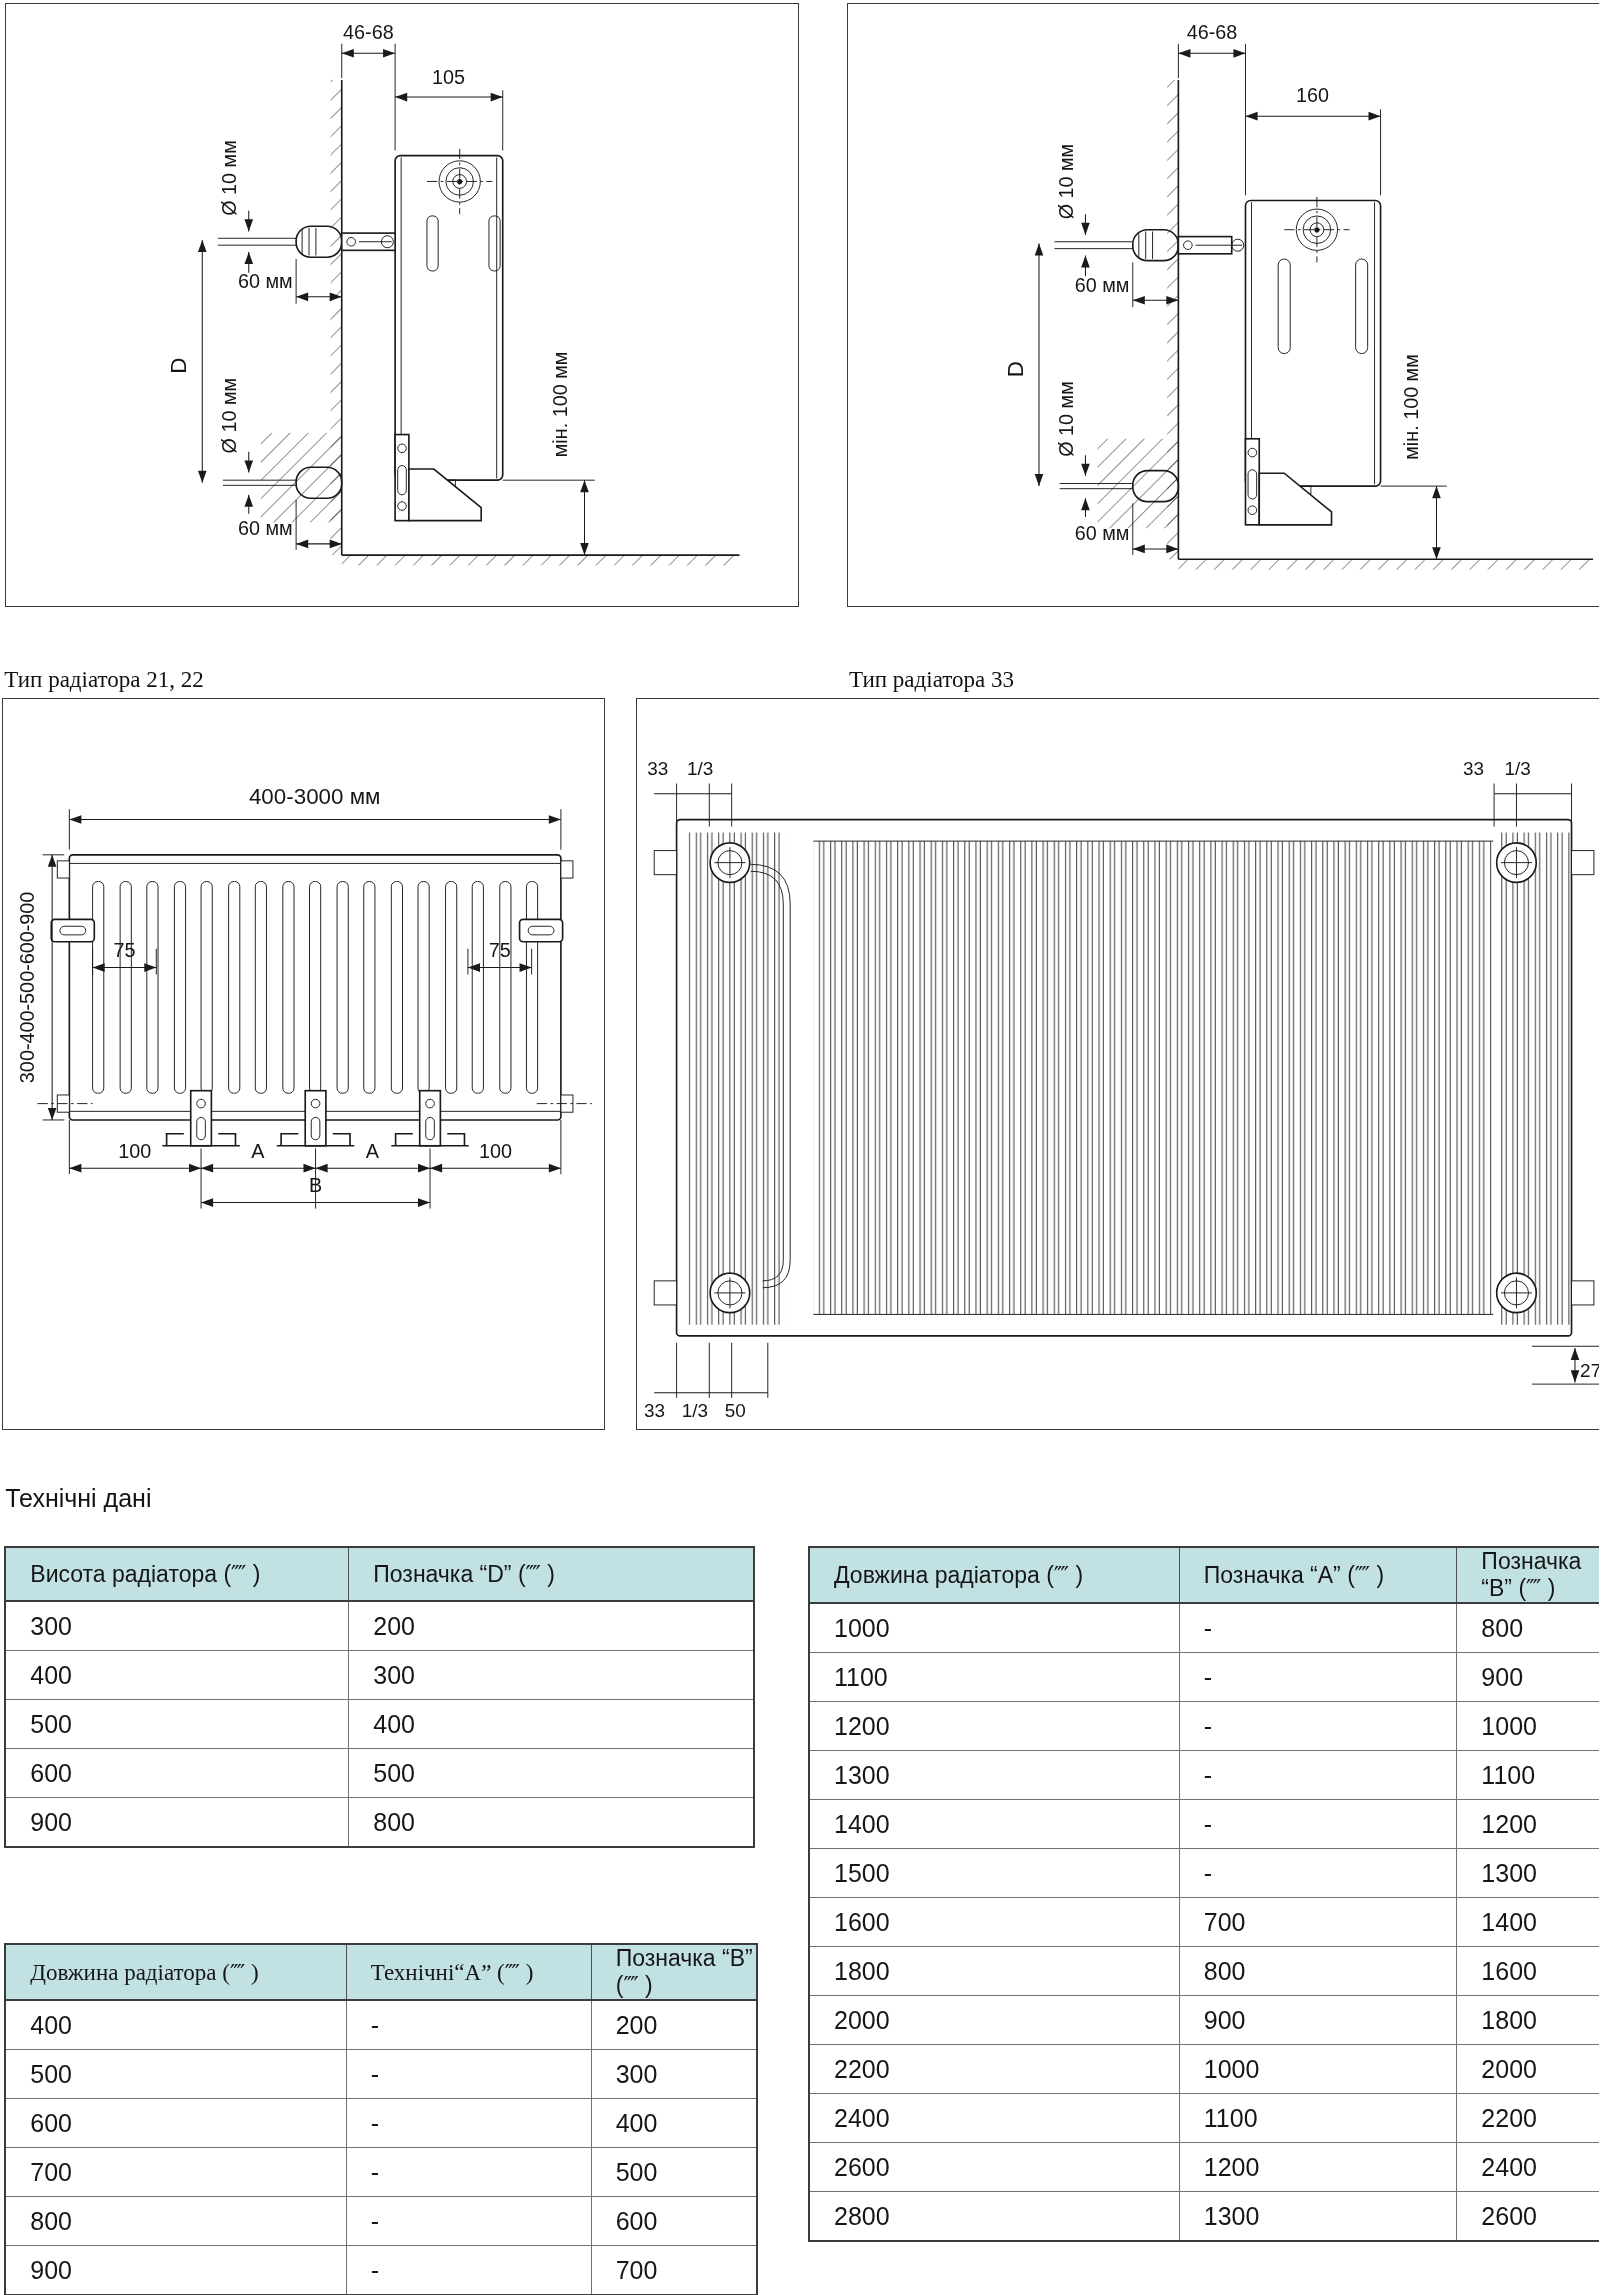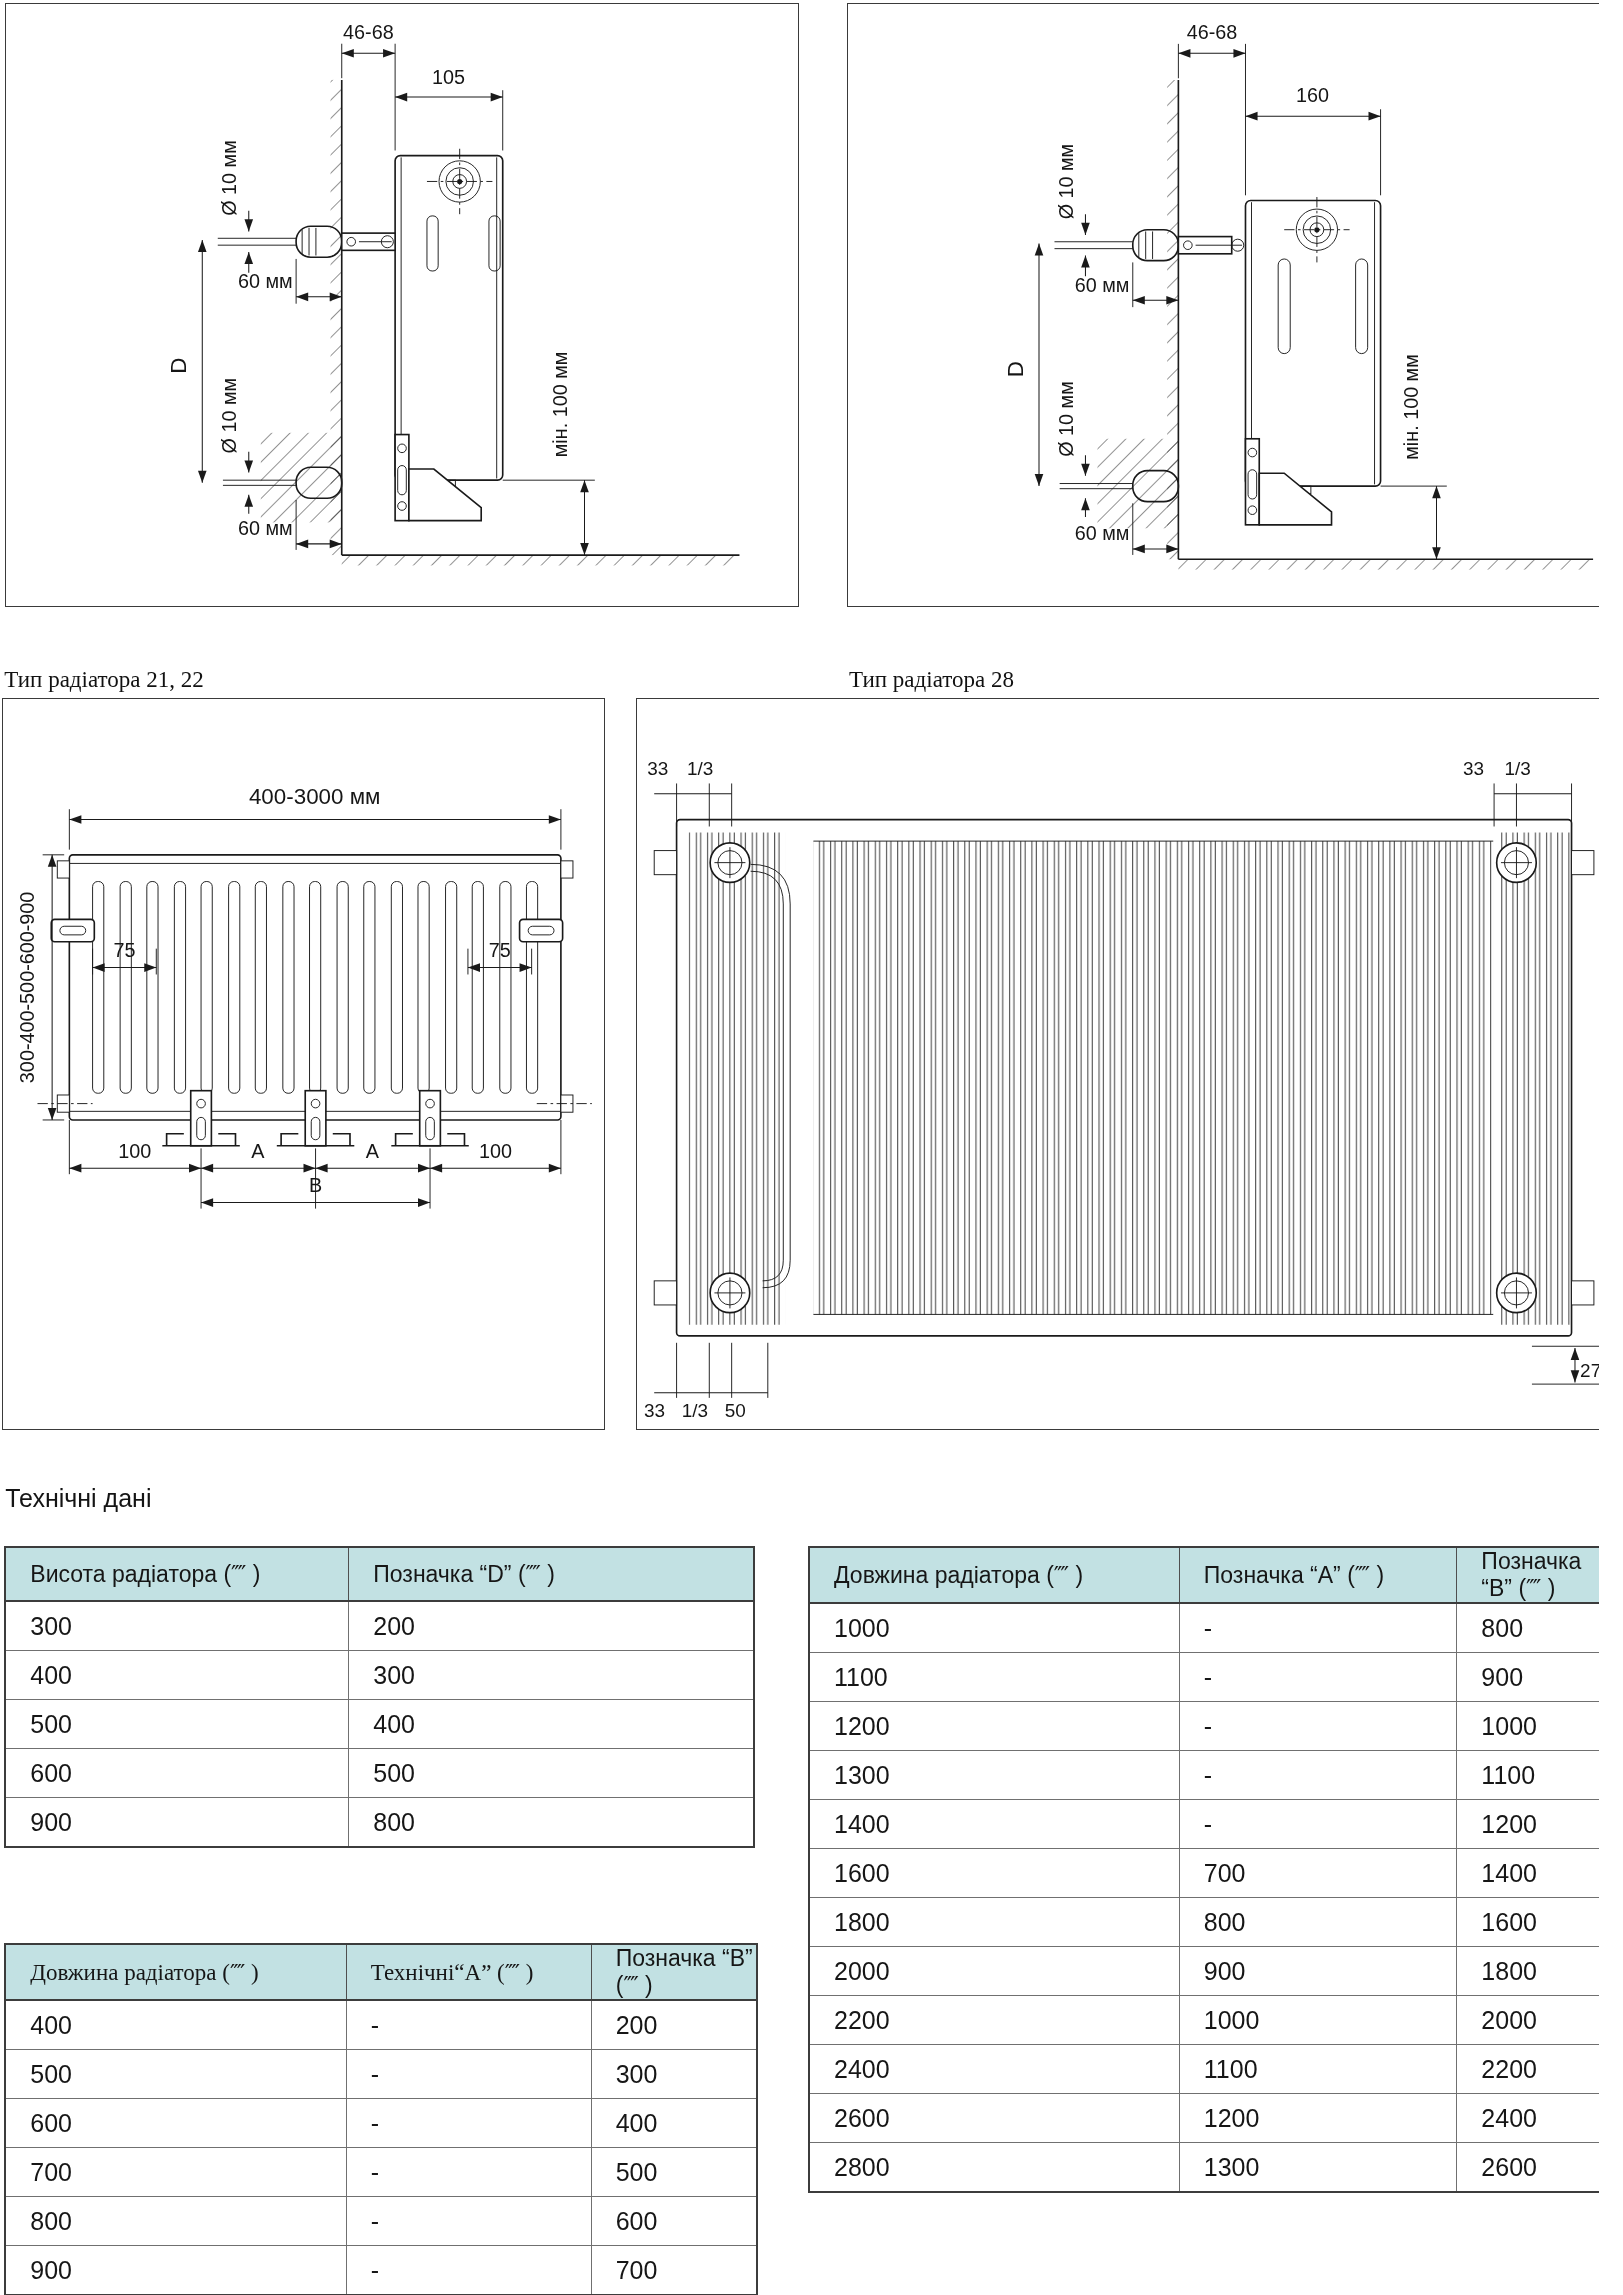--- a/index.html
+++ b/index.html
@@ -248,21 +248,21 @@
         <text x="327" y="623" text-anchor="end">60 мм</text>
 
         <line class="thin" x1="619" y1="560" x2="696" y2="560"></line>
         <line class="dim" x1="684" y1="560" x2="684" y2="645" marker-start="url(#ar2)" marker-end="url(#ar2)"></line>
         <text x="663" y="468" text-anchor="middle" transform="rotate(-90 663 468)">мін. 100 мм</text>
       </g>
     </svg>
   </section>
 
   <div class="caption" id="caption1">Тип радіатора 21, 22</div>
-  <div class="caption" id="caption2">Тип радіатора 28</div>
+  <div class="caption" id="caption2">Тип радіатора 33</div>
 
   <section class="panel" id="panel3">
     <svg viewBox="0 0 698 848">
       <defs>
         <marker id="ar3" markerUnits="userSpaceOnUse" markerWidth="16" markerHeight="12" refX="15" refY="6" orient="auto-start-reverse">
           <path d="M1,1 L15,6 L1,11 z" fill="#1a1a1a"></path>
         </marker>
       </defs>
 
       <g>
@@ -553,20 +553,25 @@
           <td>1300</td>
           <td>-</td>
           <td>1100</td>
         </tr>
         <tr>
           <td>1400</td>
           <td>-</td>
           <td>1200</td>
         </tr>
         <tr>
+          <td>1500</td>
+          <td>-</td>
+          <td>1300</td>
+        </tr>
+        <tr>
           <td>1600</td>
           <td>700</td>
           <td>1400</td>
         </tr>
         <tr>
           <td>1800</td>
           <td>800</td>
           <td>1600</td>
         </tr>
         <tr>

